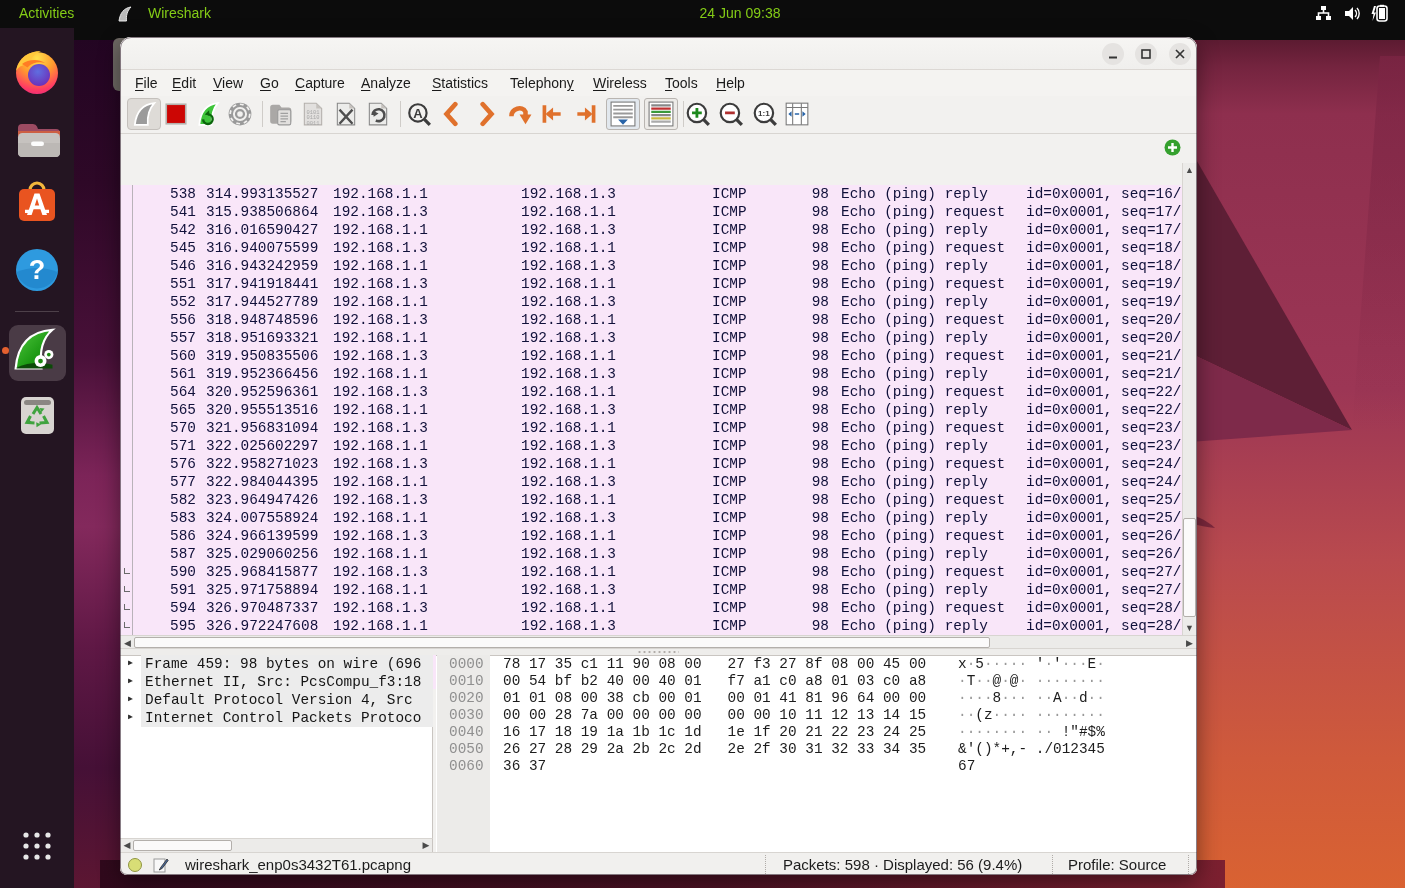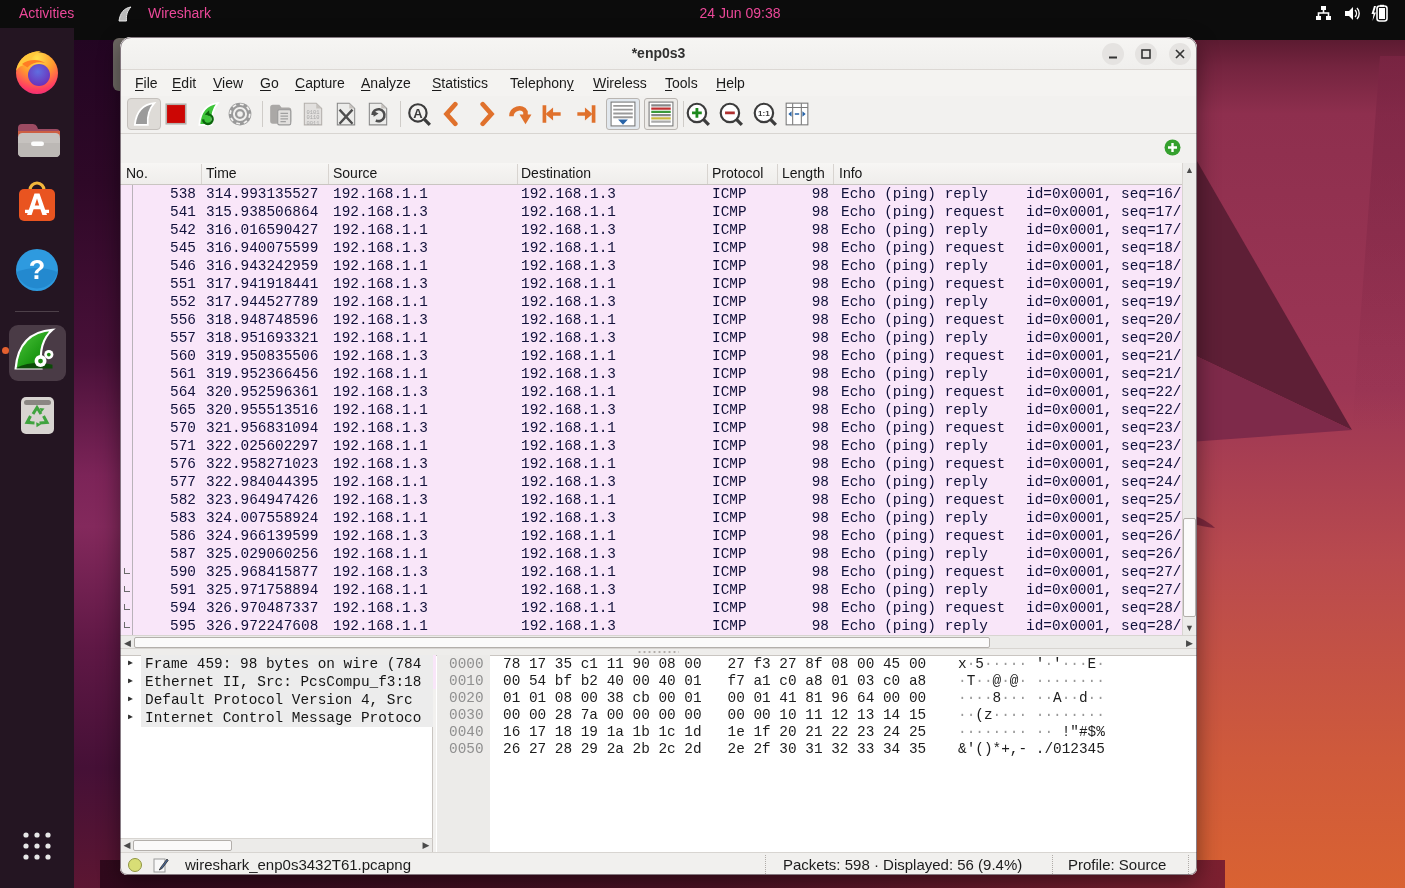--- a/index.html
+++ b/index.html
@@ -5,21 +5,21 @@
 html,body{width:1405px;height:888px;overflow:hidden;font-family:"Liberation Sans",sans-serif}
 #screen{position:relative;width:1405px;height:888px;background:#2c0a20;overflow:hidden}
 
 #wall{position:absolute;left:0;top:28px;width:1405px;height:860px;
 background:linear-gradient(175deg,#3a0c28 0%,#5c1640 30%,#7c2454 48%,#6d1d48 62%,#4a1232 85%,#3c0d24 100%)}
 #wallR{position:absolute;right:0;top:28px;width:230px;height:860px}
 #wallL{position:absolute;left:0px;top:28px;width:125px;height:860px;
 background:linear-gradient(to bottom,#220522 0%,#2e0827 18%,#481038 38%,#7c2458 52%,#83295c 58%,#5f1845 72%,#451036 86%,#5c1632 100%)}
 #wallB{position:absolute;left:100px;right:180px;top:860px;height:28px;background:linear-gradient(to right,#30091c,#4c1224 55%,#7c2030 100%)}
 
-#topbar{position:absolute;left:0;top:0;width:1405px;height:40px;background:#0c0c0c;color:#ec4899;font-size:14px}
+#topbar{position:absolute;left:0;top:0;width:1405px;height:40px;background:#0c0c0c;color:#84cc16;font-size:14px}
 #topbar .act{position:absolute;left:19px;top:5px}
 #topbar .wsl{position:absolute;left:148px;top:5px}
 #topbar .clock{position:absolute;left:674px;top:5px;width:132px;text-align:center}
 
 #dock{position:absolute;left:0;top:28px;width:74px;height:860px;background:#241522}
 .dico{position:absolute;left:14px;width:46px;height:46px}
 #wshl{position:absolute;left:9px;top:297px;width:57px;height:56px;background:#4a3b46;border-radius:9px}
 #wsdot{position:absolute;left:2px;top:319px;width:7px;height:7px;border-radius:50%;background:#e4602f}
 #docksep{position:absolute;left:15px;top:283px;width:44px;height:1px;background:#4d4049}
 
@@ -218,21 +218,20 @@
 <circle cx="4" cy="26" r="2.6"></circle>
           <circle cx="15" cy="26" r="2.6"></circle>
           <circle cx="26" cy="26" r="2.6"></circle>
 </g>
 </svg>
 </div>
 
 <div id="backtab"></div>
 <div id="win">
 <div id="titlebar">
-<span class="t">*enp0s3</span>
 <div class="wbtn" style="left:982px"></div>
 <div class="wbtn" style="left:1015px"></div>
 <div class="wbtn" style="left:1049px"></div>
 <svg style="position:absolute;left:982px;top:6px" width="22" height="22" viewBox="0 0 22 22">
           <path d="M7,14.5 h8" stroke="#343434" stroke-width="1.8"></path>
         </svg>
 <svg style="position:absolute;left:1015px;top:6px" width="22" height="22" viewBox="0 0 22 22">
           <rect x="7" y="7" width="8" height="8" fill="none" stroke="#343434" stroke-width="1.6"></rect>
         </svg>
 <svg style="position:absolute;left:1049px;top:6px" width="22" height="22" viewBox="0 0 22 22">
@@ -358,35 +357,20 @@
         </svg>
         <div class="tsep" style="left:142px"></div>
         <div class="tsep" style="left:280px"></div>
         <div class="tsep" style="left:563px"></div>
 </div>
 <div id="filterrow">
 <svg style="position:absolute;left:1044px;top:4.5px" width="17" height="17" viewBox="0 0 17 17">
 <circle cx="8.5" cy="8.5" r="8" fill="#35a02e"></circle>
           <path d="M4,8.5 h9 M8.5,4 v9" stroke="#fff" stroke-width="2.4"></path>
 </svg>
-</div>
-<div id="phead">
-<span style="left:6px">No.</span>
-<span style="left:86px">Time</span>
-<span style="left:213px">Source</span>
-<span style="left:401px">Destination</span>
-<span style="left:592px">Protocol</span>
-<span style="left:662px">Length</span>
-<span style="left:719px">Info</span>
-<div class="hsep" style="left:81px"></div>
-<div class="hsep" style="left:208px"></div>
-<div class="hsep" style="left:397px"></div>
-<div class="hsep" style="left:587px"></div>
-<div class="hsep" style="left:657px"></div>
-<div class="hsep" style="left:713px"></div>
 </div>
 <div id="plist">
 <div class="prow" style="top:0px"><span class="c cno">538</span><span class="c" style="left:86px">314.993135527</span><span class="c" style="left:213px">192.168.1.1</span><span class="c" style="left:401px">192.168.1.3</span><span class="c" style="left:592px">ICMP</span><span class="c clen">98</span><span class="c" style="left:721px">Echo (ping) reply</span><span class="c" style="left:906px">id=0x0001, seq=16/4</span></div>
 <div class="prow" style="top:18px"><span class="c cno">541</span><span class="c" style="left:86px">315.938506864</span><span class="c" style="left:213px">192.168.1.3</span><span class="c" style="left:401px">192.168.1.1</span><span class="c" style="left:592px">ICMP</span><span class="c clen">98</span><span class="c" style="left:721px">Echo (ping) request</span><span class="c" style="left:906px">id=0x0001, seq=17/4</span></div>
 <div class="prow" style="top:36px"><span class="c cno">542</span><span class="c" style="left:86px">316.016590427</span><span class="c" style="left:213px">192.168.1.1</span><span class="c" style="left:401px">192.168.1.3</span><span class="c" style="left:592px">ICMP</span><span class="c clen">98</span><span class="c" style="left:721px">Echo (ping) reply</span><span class="c" style="left:906px">id=0x0001, seq=17/4</span></div>
 <div class="prow" style="top:54px"><span class="c cno">545</span><span class="c" style="left:86px">316.940075599</span><span class="c" style="left:213px">192.168.1.3</span><span class="c" style="left:401px">192.168.1.1</span><span class="c" style="left:592px">ICMP</span><span class="c clen">98</span><span class="c" style="left:721px">Echo (ping) request</span><span class="c" style="left:906px">id=0x0001, seq=18/4</span></div>
 <div class="prow" style="top:72px"><span class="c cno">546</span><span class="c" style="left:86px">316.943242959</span><span class="c" style="left:213px">192.168.1.1</span><span class="c" style="left:401px">192.168.1.3</span><span class="c" style="left:592px">ICMP</span><span class="c clen">98</span><span class="c" style="left:721px">Echo (ping) reply</span><span class="c" style="left:906px">id=0x0001, seq=18/4</span></div>
 <div class="prow" style="top:90px"><span class="c cno">551</span><span class="c" style="left:86px">317.941918441</span><span class="c" style="left:213px">192.168.1.3</span><span class="c" style="left:401px">192.168.1.1</span><span class="c" style="left:592px">ICMP</span><span class="c clen">98</span><span class="c" style="left:721px">Echo (ping) request</span><span class="c" style="left:906px">id=0x0001, seq=19/4</span></div>
 <div class="prow" style="top:108px"><span class="c cno">552</span><span class="c" style="left:86px">317.944527789</span><span class="c" style="left:213px">192.168.1.1</span><span class="c" style="left:401px">192.168.1.3</span><span class="c" style="left:592px">ICMP</span><span class="c clen">98</span><span class="c" style="left:721px">Echo (ping) reply</span><span class="c" style="left:906px">id=0x0001, seq=19/4</span></div>
 <div class="prow" style="top:126px"><span class="c cno">556</span><span class="c" style="left:86px">318.948748596</span><span class="c" style="left:213px">192.168.1.3</span><span class="c" style="left:401px">192.168.1.1</span><span class="c" style="left:592px">ICMP</span><span class="c clen">98</span><span class="c" style="left:721px">Echo (ping) request</span><span class="c" style="left:906px">id=0x0001, seq=20/4</span></div>
@@ -420,49 +404,50 @@
 <div id="hsb"></div>
 <div id="hthumb"></div>
 <div class="arr" style="left:1px;top:599px;width:13px;height:13px">◀</div>
 <div class="arr" style="left:1063px;top:599px;width:13px;height:13px">▶</div>
 <div id="splitter"></div>
 <div style="position:absolute;left:517px;top:613px;width:42px;height:4px;background:radial-gradient(circle,#b0aca8 1px,transparent 1.2px);background-size:5px 4px"></div>
 <div id="dpane"></div>
 <div class="drow" style="top:618px">
         <span class="dtri">▶</span>
         <span class="dbg"></span>
-        <span class="dtx">Frame 459: 98 bytes on wire (784</span>
+        <span class="dtx">Frame 459: 98 bytes on wire (696</span>
       </div>
 <div class="drow" style="top:636px">
         <span class="dtri">▶</span>
         <span class="dbg"></span>
         <span class="dtx">Ethernet II, Src: PcsCompu_f3:18</span>
       </div>
 <div class="drow" style="top:654px">
         <span class="dtri">▶</span>
         <span class="dbg"></span>
         <span class="dtx">Default Protocol Version 4, Src</span>
       </div>
 <div class="drow" style="top:672px">
         <span class="dtri">▶</span>
         <span class="dbg"></span>
-        <span class="dtx">Internet Control Message Protoco</span>
+        <span class="dtx">Internet Control Packets Protoco</span>
       </div>
 <div id="dhsb"></div>
 <div id="dhthumb"></div>
 <div class="arr" style="left:1px;top:801px;width:12px;height:13px">◀</div>
 <div class="arr" style="left:300px;top:801px;width:12px;height:13px">▶</div>
 <div id="hpane"></div>
 <div id="hoffcol"></div>
 <div class="hl" style="top:619px"><span class="hoff">0000</span><span class="hbytes">78 17 35 c1 11 90 08 00   27 f3 27 8f 08 00 45 00</span><span class="hasc"><span class="prt">x</span><span class="dot">·</span><span class="prt">5</span><span class="dot">·</span><span class="dot">·</span><span class="dot">·</span><span class="dot">·</span><span class="dot">·</span> <span class="prt">'</span><span class="dot">·</span><span class="prt">'</span><span class="dot">·</span><span class="dot">·</span><span class="dot">·</span><span class="prt">E</span><span class="dot">·</span></span></div>
 <div class="hl" style="top:636px"><span class="hoff">0010</span><span class="hbytes">00 54 bf b2 40 00 40 01   f7 a1 c0 a8 01 03 c0 a8</span><span class="hasc"><span class="dot">·</span><span class="prt">T</span><span class="dot">·</span><span class="dot">·</span><span class="prt">@</span><span class="dot">·</span><span class="prt">@</span><span class="dot">·</span> <span class="dot">·</span><span class="dot">·</span><span class="dot">·</span><span class="dot">·</span><span class="dot">·</span><span class="dot">·</span><span class="dot">·</span><span class="dot">·</span></span></div>
 <div class="hl" style="top:653px"><span class="hoff">0020</span><span class="hbytes">01 01 08 00 38 cb 00 01   00 01 41 81 96 64 00 00</span><span class="hasc"><span class="dot">·</span><span class="dot">·</span><span class="dot">·</span><span class="dot">·</span><span class="prt">8</span><span class="dot">·</span><span class="dot">·</span><span class="dot">·</span> <span class="dot">·</span><span class="dot">·</span><span class="prt">A</span><span class="dot">·</span><span class="dot">·</span><span class="prt">d</span><span class="dot">·</span><span class="dot">·</span></span></div>
 <div class="hl" style="top:670px"><span class="hoff">0030</span><span class="hbytes">00 00 28 7a 00 00 00 00   00 00 10 11 12 13 14 15</span><span class="hasc"><span class="dot">·</span><span class="dot">·</span><span class="prt">(</span><span class="prt">z</span><span class="dot">·</span><span class="dot">·</span><span class="dot">·</span><span class="dot">·</span> <span class="dot">·</span><span class="dot">·</span><span class="dot">·</span><span class="dot">·</span><span class="dot">·</span><span class="dot">·</span><span class="dot">·</span><span class="dot">·</span></span></div>
 <div class="hl" style="top:687px"><span class="hoff">0040</span><span class="hbytes">16 17 18 19 1a 1b 1c 1d   1e 1f 20 21 22 23 24 25</span><span class="hasc"><span class="dot">·</span><span class="dot">·</span><span class="dot">·</span><span class="dot">·</span><span class="dot">·</span><span class="dot">·</span><span class="dot">·</span><span class="dot">·</span> <span class="dot">·</span><span class="dot">·</span> <span class="prt">!</span><span class="prt">"</span><span class="prt">#</span><span class="prt">$</span><span class="prt">%</span></span></div>
 <div class="hl" style="top:704px"><span class="hoff">0050</span><span class="hbytes">26 27 28 29 2a 2b 2c 2d   2e 2f 30 31 32 33 34 35</span><span class="hasc"><span class="prt">&amp;</span><span class="prt">'</span><span class="prt">(</span><span class="prt">)</span><span class="prt">*</span><span class="prt">+</span><span class="prt">,</span><span class="prt">-</span> <span class="prt">.</span><span class="prt">/</span><span class="prt">0</span><span class="prt">1</span><span class="prt">2</span><span class="prt">3</span><span class="prt">4</span><span class="prt">5</span></span></div>
+<div class="hl" style="top:721px"><span class="hoff">0060</span><span class="hbytes">36 37</span><span class="hasc"><span class="prt">6</span><span class="prt">7</span></span></div>
 <div id="winborder" style="position:absolute;left:0;top:0;width:1077px;height:838px;border:1px solid rgba(40,20,35,0.55);border-radius:11px 11px 7px 7px;pointer-events:none;z-index:50"></div>
 <div id="status">
 <div style="position:absolute;left:8px;top:5px;width:14px;height:14px;border-radius:50%;background:#d8de76;border:1px solid #8f9440"></div>
 <svg style="position:absolute;left:33px;top:4px" width="16" height="16" viewBox="0 0 16 16">
 <rect x="1" y="2" width="11" height="13" fill="#f8f8f8" stroke="#9a9a9a"></rect>
 <path d="M14,2 L8,10 l-1.8,3 3,-1.6 6,-8 Z" fill="#4a6a9a" stroke="#2e2e2e" stroke-width="0.8"></path>
 </svg>
 <span style="position:absolute;left:65px;top:3px">wireshark_enp0s3432T61.pcapng</span>
 <span style="position:absolute;left:663px;top:3px">Packets: 598 · Displayed: 56 (9.4%)</span>
 <span style="position:absolute;left:948px;top:3px">Profile: Source</span>

